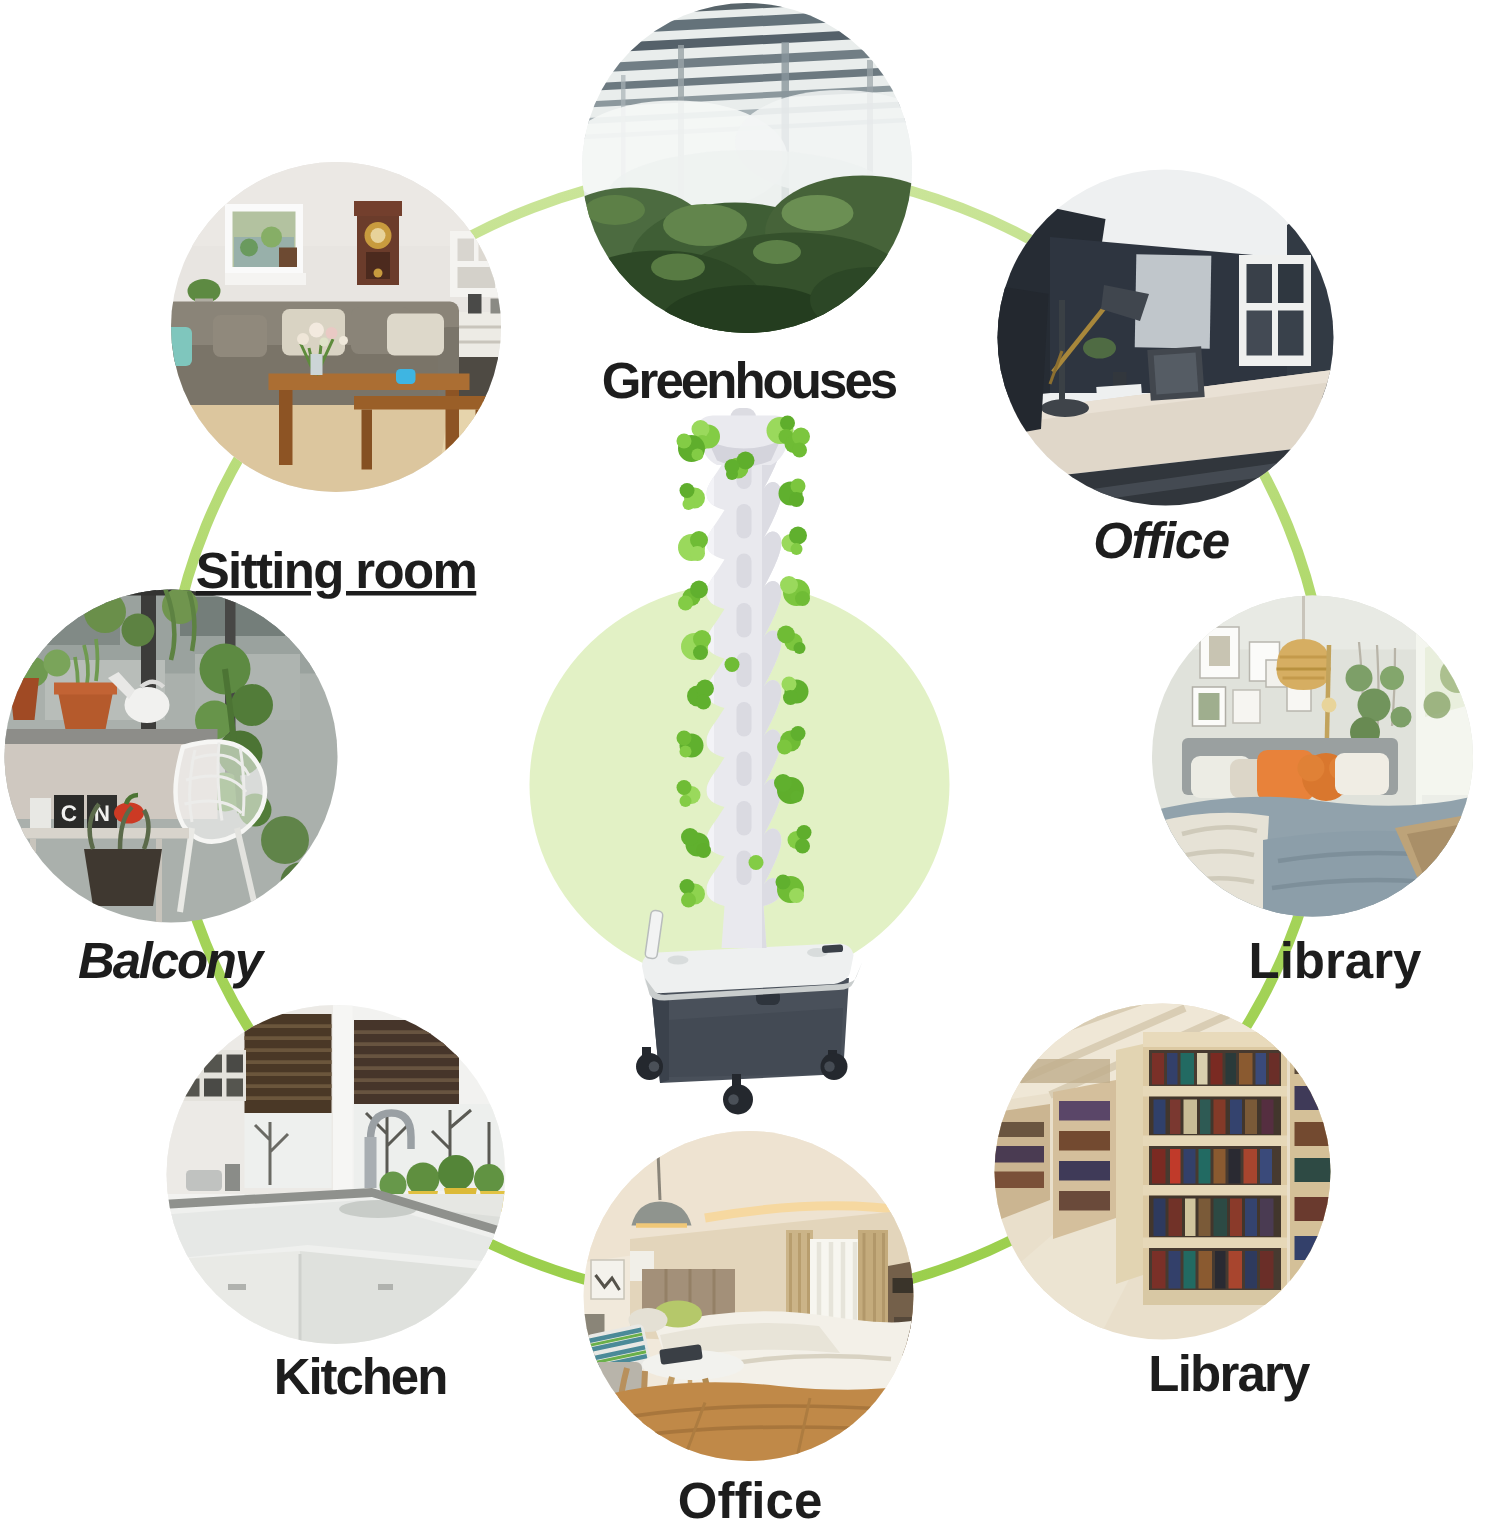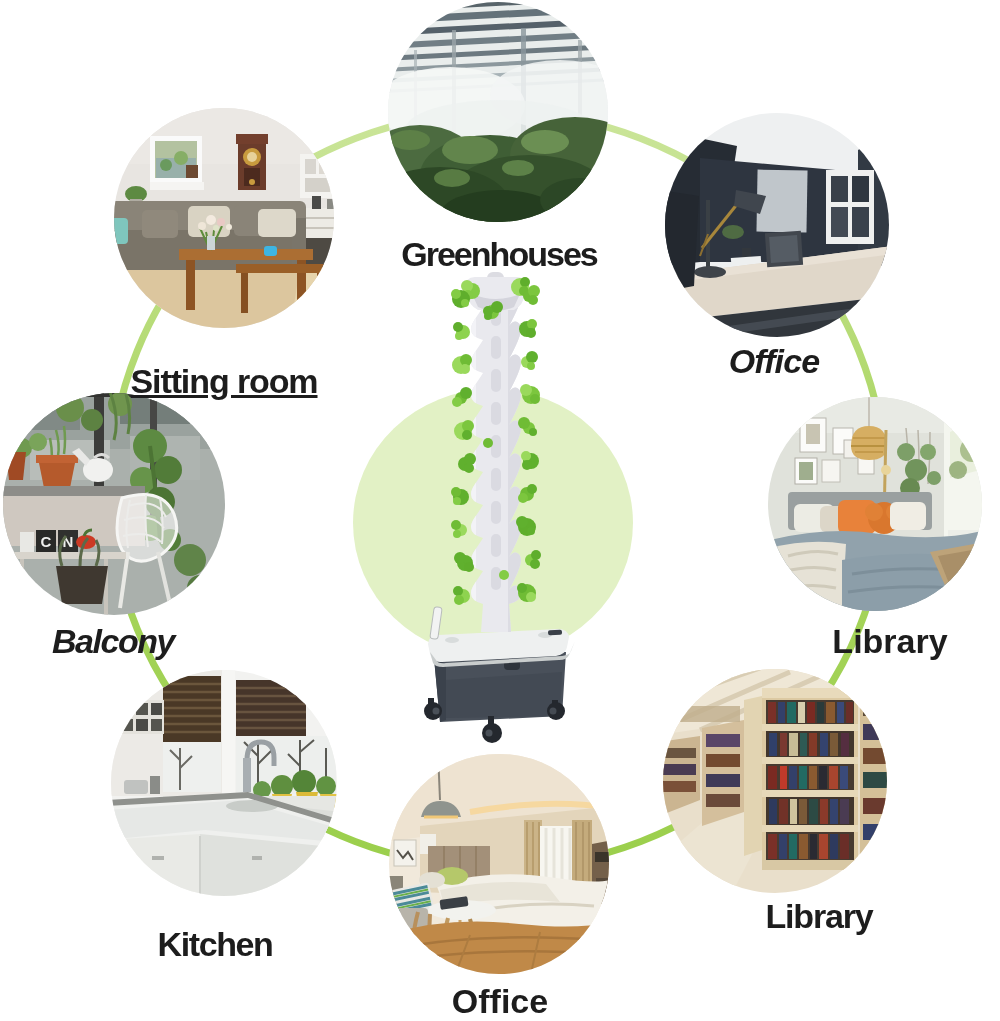--- a/index.html
+++ b/index.html
@@ -666,15 +666,15 @@
 <div class="lbl" style="left:224px;top:362px;letter-spacing:-1.1px;text-decoration:underline;">Sitting room</div>
 
 <div class="lbl" style="left:774px;top:342px;letter-spacing:-0.9px;font-style:italic;">Office</div>
 
 <div class="lbl" style="left:113px;top:622px;letter-spacing:-1.47px;font-style:italic;">Balcony</div>
 
 <div class="lbl" style="left:890px;top:622px;letter-spacing:0px;">Library</div>
 
 <div class="lbl" style="left:819px;top:897px;letter-spacing:-1.19px;">Library</div>
 
-<div class="lbl" style="left:215px;top:899px;letter-spacing:-1.39px;margin-top:26px;">Kitchen</div>
+<div class="lbl" style="left:240px;top:899px;letter-spacing:-1.39px;">Kitchen</div>
 
 <div class="lbl" style="left:500px;top:982px;letter-spacing:0px;">Office</div>
 
 </body></html>

